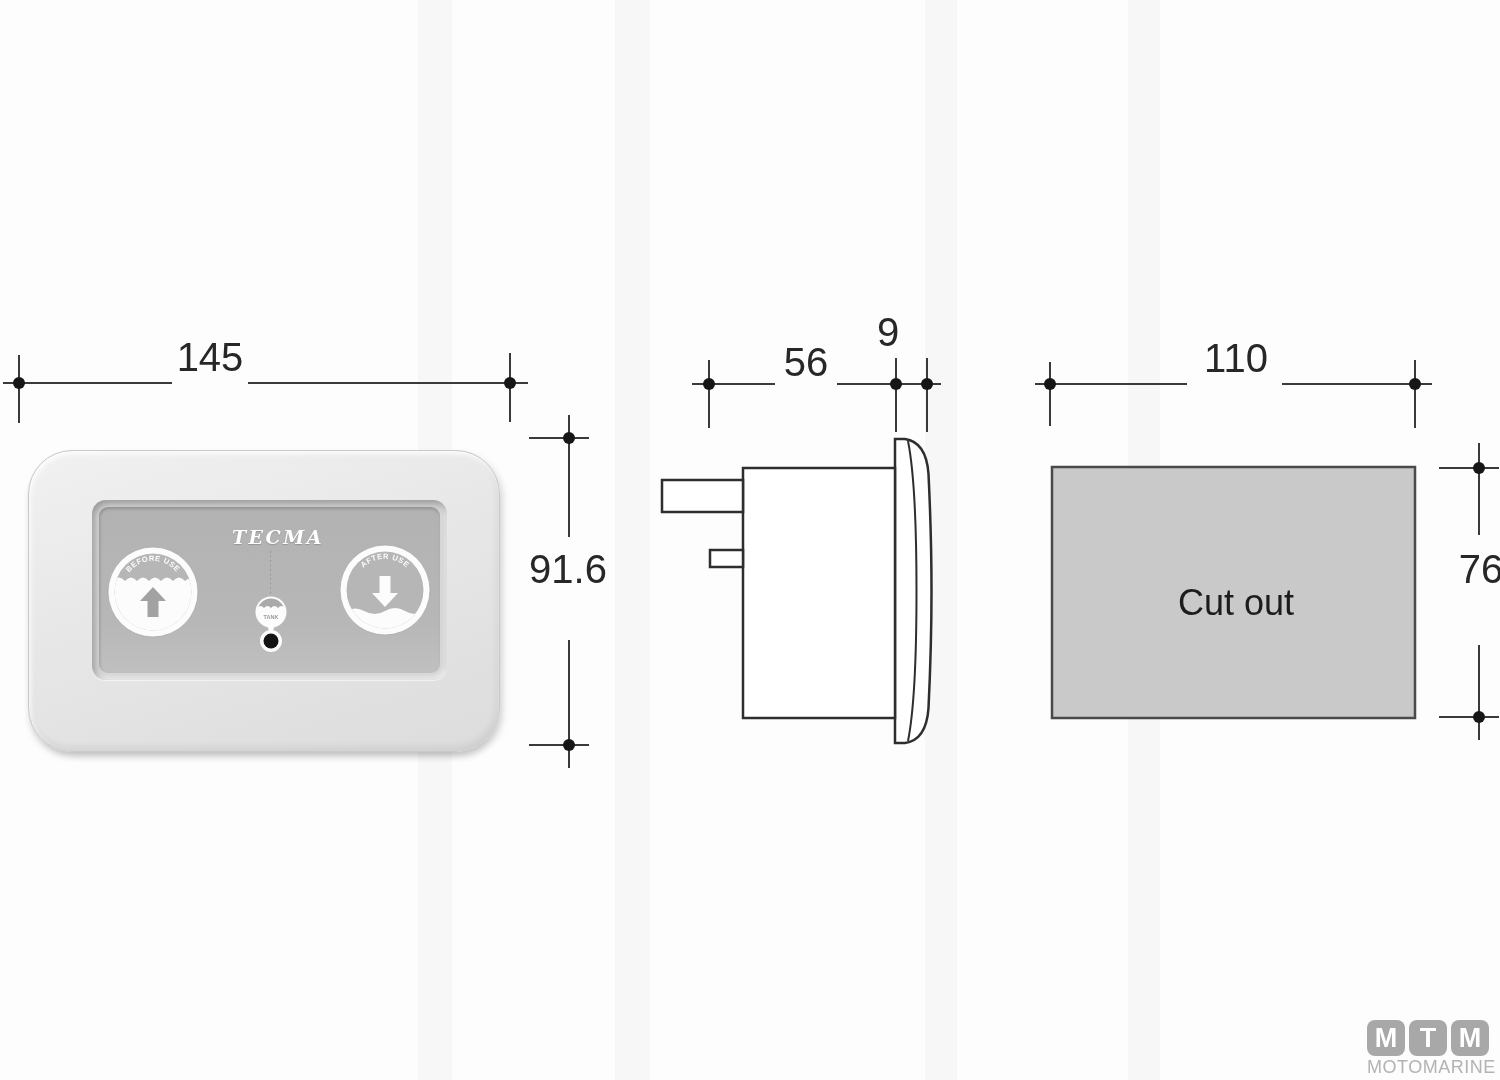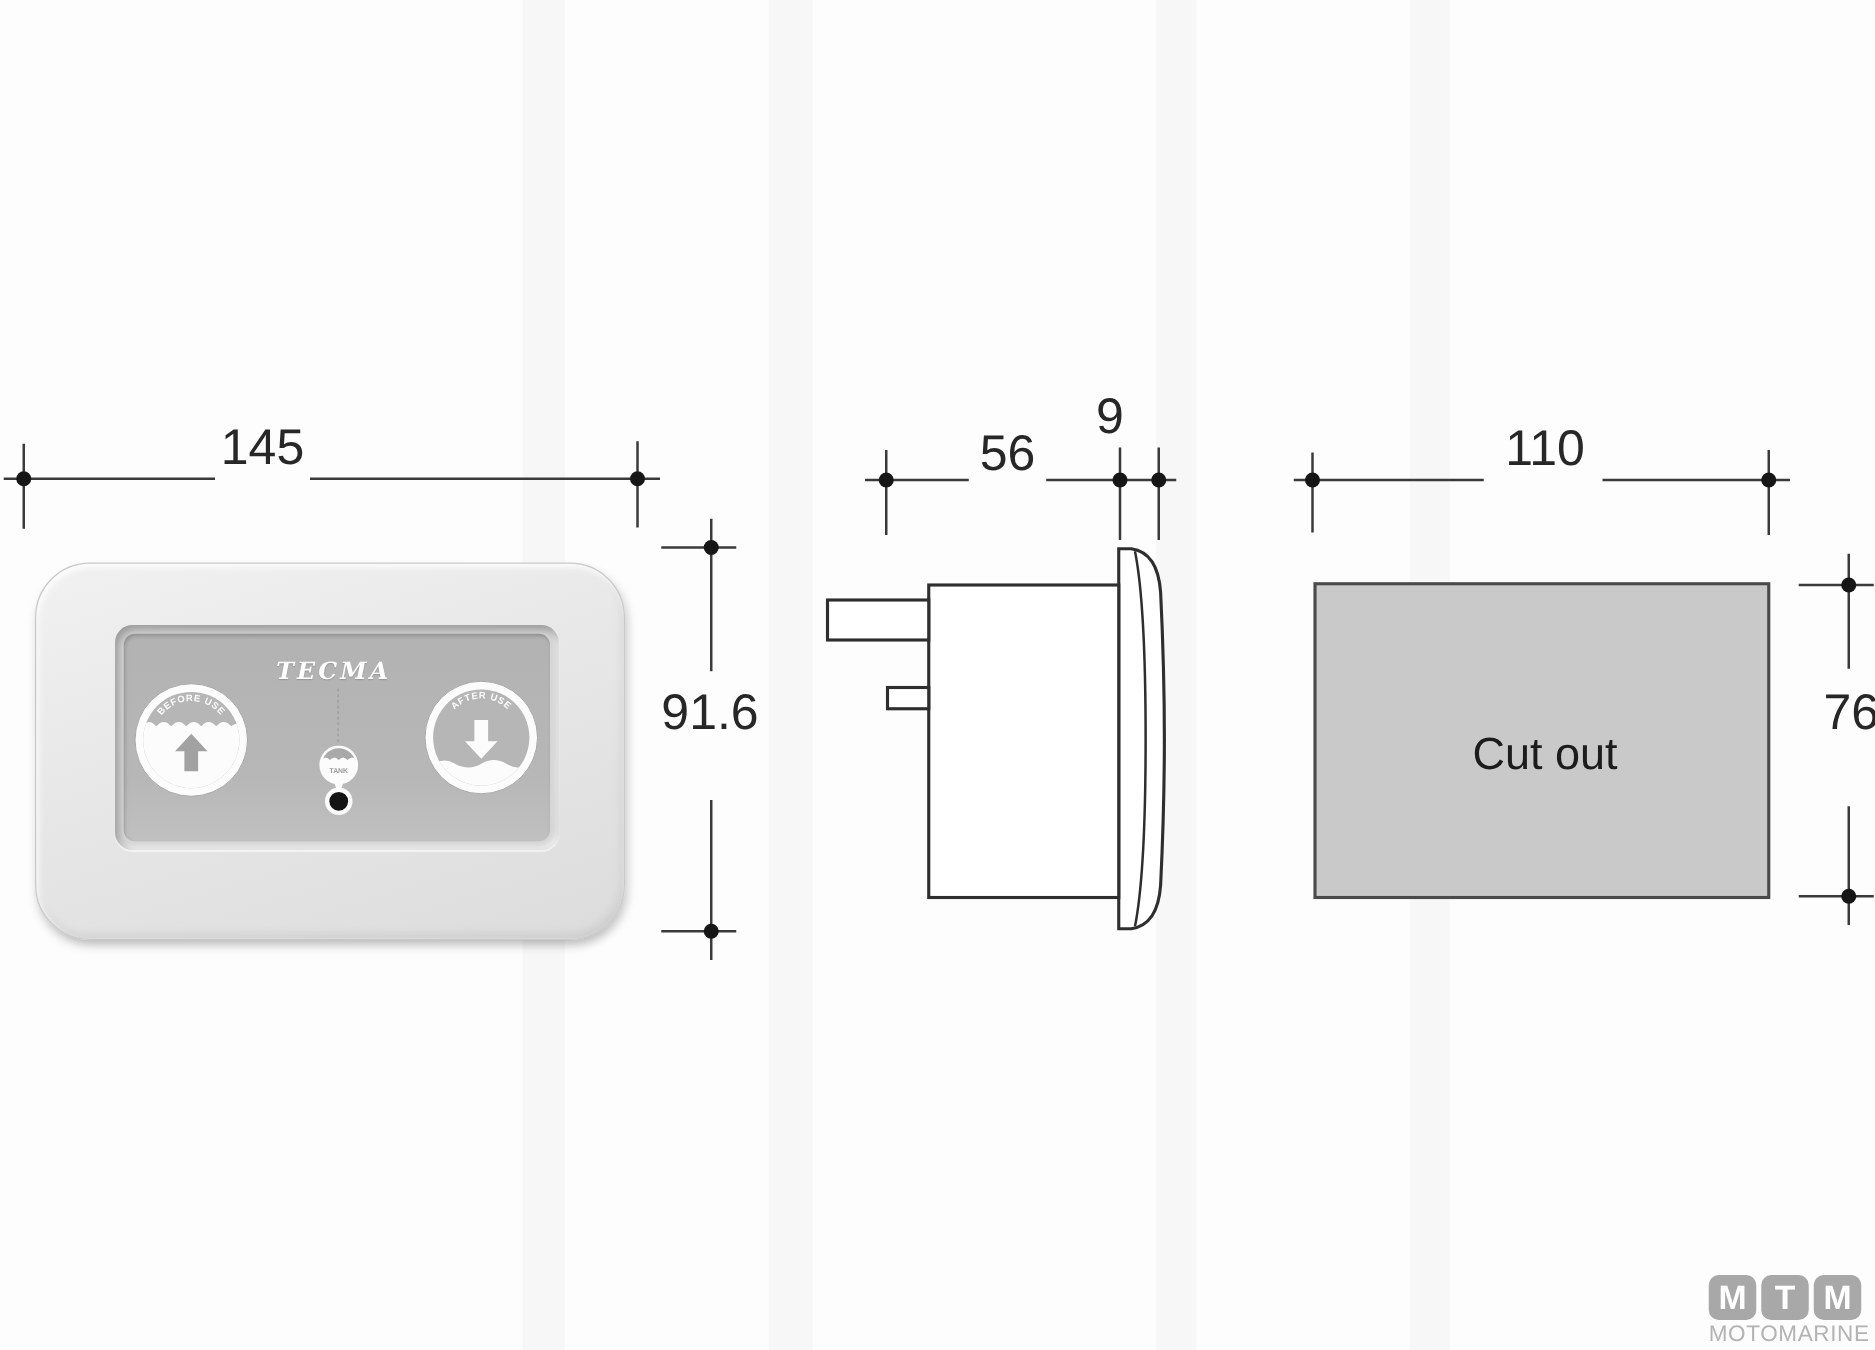--- a/index.html
+++ b/index.html
@@ -21,21 +21,21 @@
     background:#d6d6d6;
     box-shadow:inset 3px 4px 7px rgba(0,0,0,0.28), inset -2px -3px 4px rgba(255,255,255,0.55),
                0 1px 1px rgba(255,255,255,0.6);
   }
   .screen{
     position:absolute;left:99px;top:507px;width:341px;height:166px;border-radius:9px;
     background:linear-gradient(180deg,#b2b2b2 0%,#b7b7b7 70%,#c0c0c0 100%);
     box-shadow:inset 1px 2px 3px rgba(0,0,0,0.18);
   }
   .brand{
-    position:absolute;left:177px;top:526px;width:180px;text-align:center;
+    position:absolute;left:188px;top:526px;width:180px;text-align:center;
     font-family:"DejaVu Serif",serif;font-style:italic;font-weight:bold;
     font-size:19px;letter-spacing:2.5px;color:#ffffff;
     text-shadow:0 1px 1px rgba(0,0,0,0.18);
   }
   .btn-svg{position:absolute;}
   
   .overlay{position:absolute;left:0;top:0;}
   .dim-text{font-family:"Liberation Sans",sans-serif;font-size:40px;fill:#272727;}
   .cut-text{font-family:"Liberation Sans",sans-serif;font-size:36px;fill:#1c1c1c;}
   

